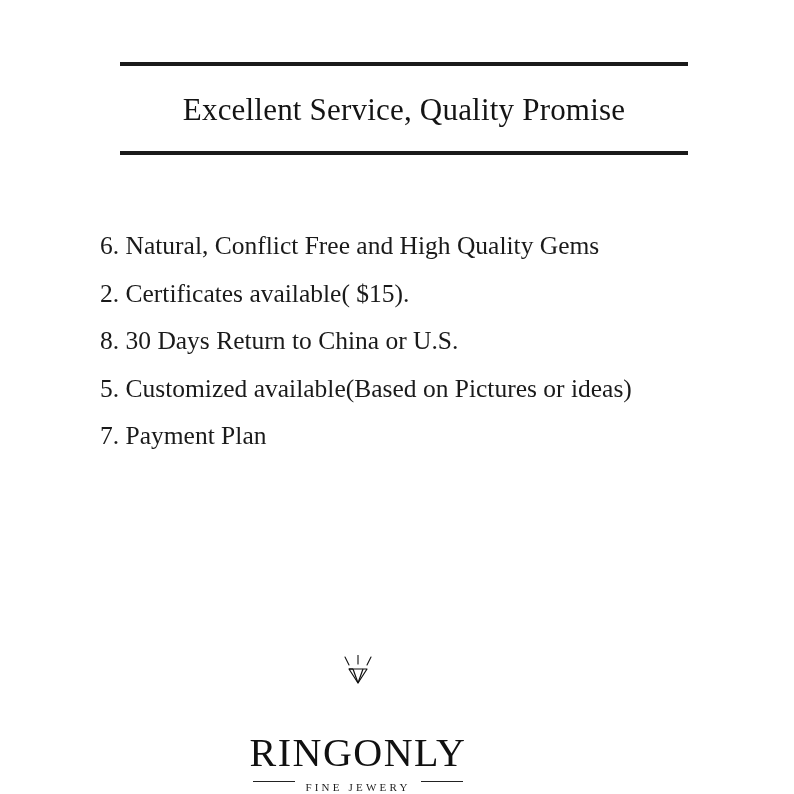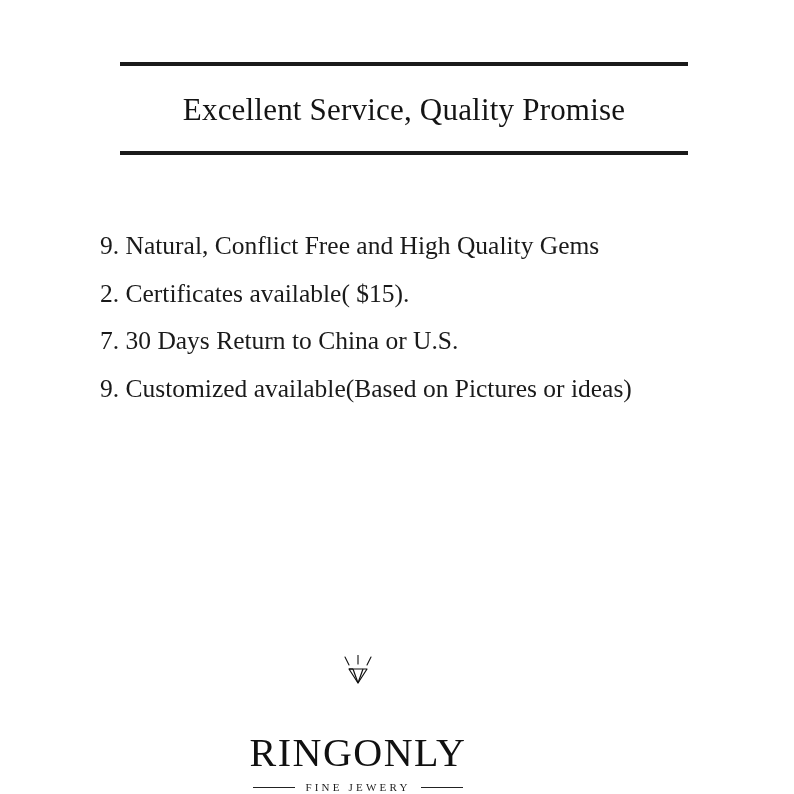--- a/index.html
+++ b/index.html
@@ -75,21 +75,20 @@
   .brand {
     font-family: "Liberation Serif", serif;
     font-size: 40px;
     letter-spacing: 1.5px;
     color: #111111;
     line-height: 44px;
     margin-top: 46px;
   }
   .tagline-row {
     display: flex;
-    align-items: center;
     justify-content: center;
     gap: 10px;
     margin-top: 6px;
   }
   .tagline-row .dash {
     display: block;
     width: 42px;
     height: 1px;
     background: #222222;
   }
@@ -105,24 +104,25 @@
 
 <div class="page">
 
   <div class="header-block">
     <div class="rule rule-top"></div>
     <div class="headline">Excellent Service, Quality Promise</div>
     <div class="rule rule-bottom"></div>
   </div>
 
   <ul class="list">
-    <li>9. Natural, Conflict Free and High Quality Gems</li>
+    <li>6. Natural, Conflict Free and High Quality Gems</li>
     <li>2. Certificates available( $15).</li>
-    <li>7. 30 Days Return to China or U.S.</li>
-    <li>9. Customized available(Based on Pictures or ideas)</li>
+    <li>8. 30 Days Return to China or U.S.</li>
+    <li>5. Customized available(Based on Pictures or ideas)</li>
+    <li>7. Payment Plan</li>
   </ul>
 
   <div class="logo">
     <svg class="diamond-mark" viewBox="0 0 60 30">
       <g stroke="#111111" stroke-width="1.1" fill="none" stroke-linecap="round">
         <line x1="17" y1="2" x2="21" y2="10"></line>
         <line x1="30" y1="0" x2="30" y2="9"></line>
         <line x1="43" y1="2" x2="39" y2="10"></line>
       </g>
       <g stroke="#111111" stroke-width="1.2" fill="none" stroke-linejoin="round">

